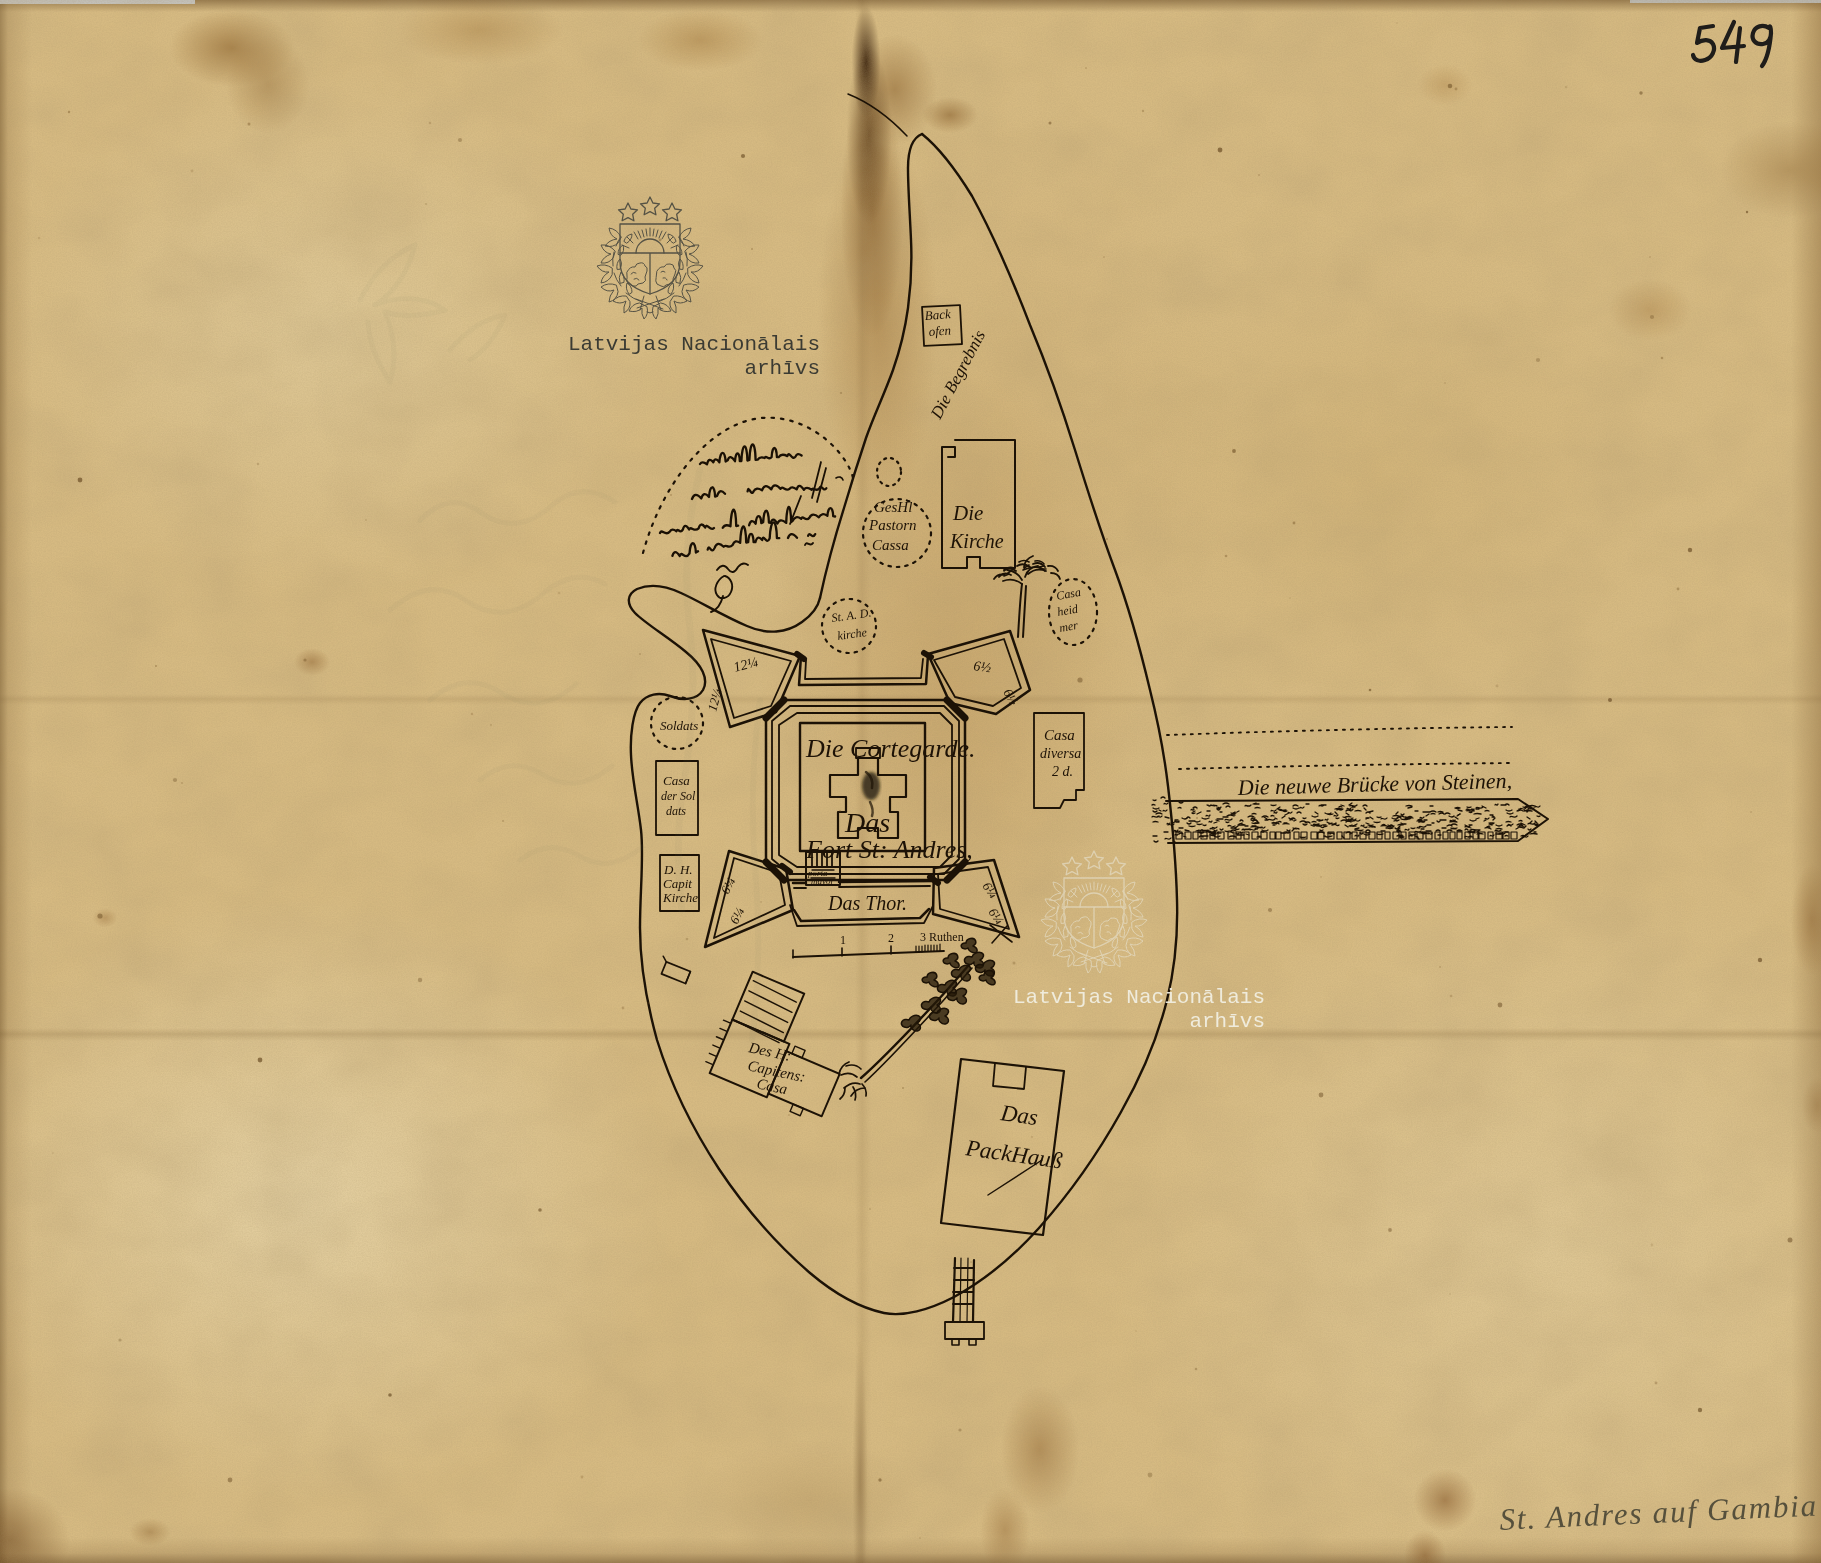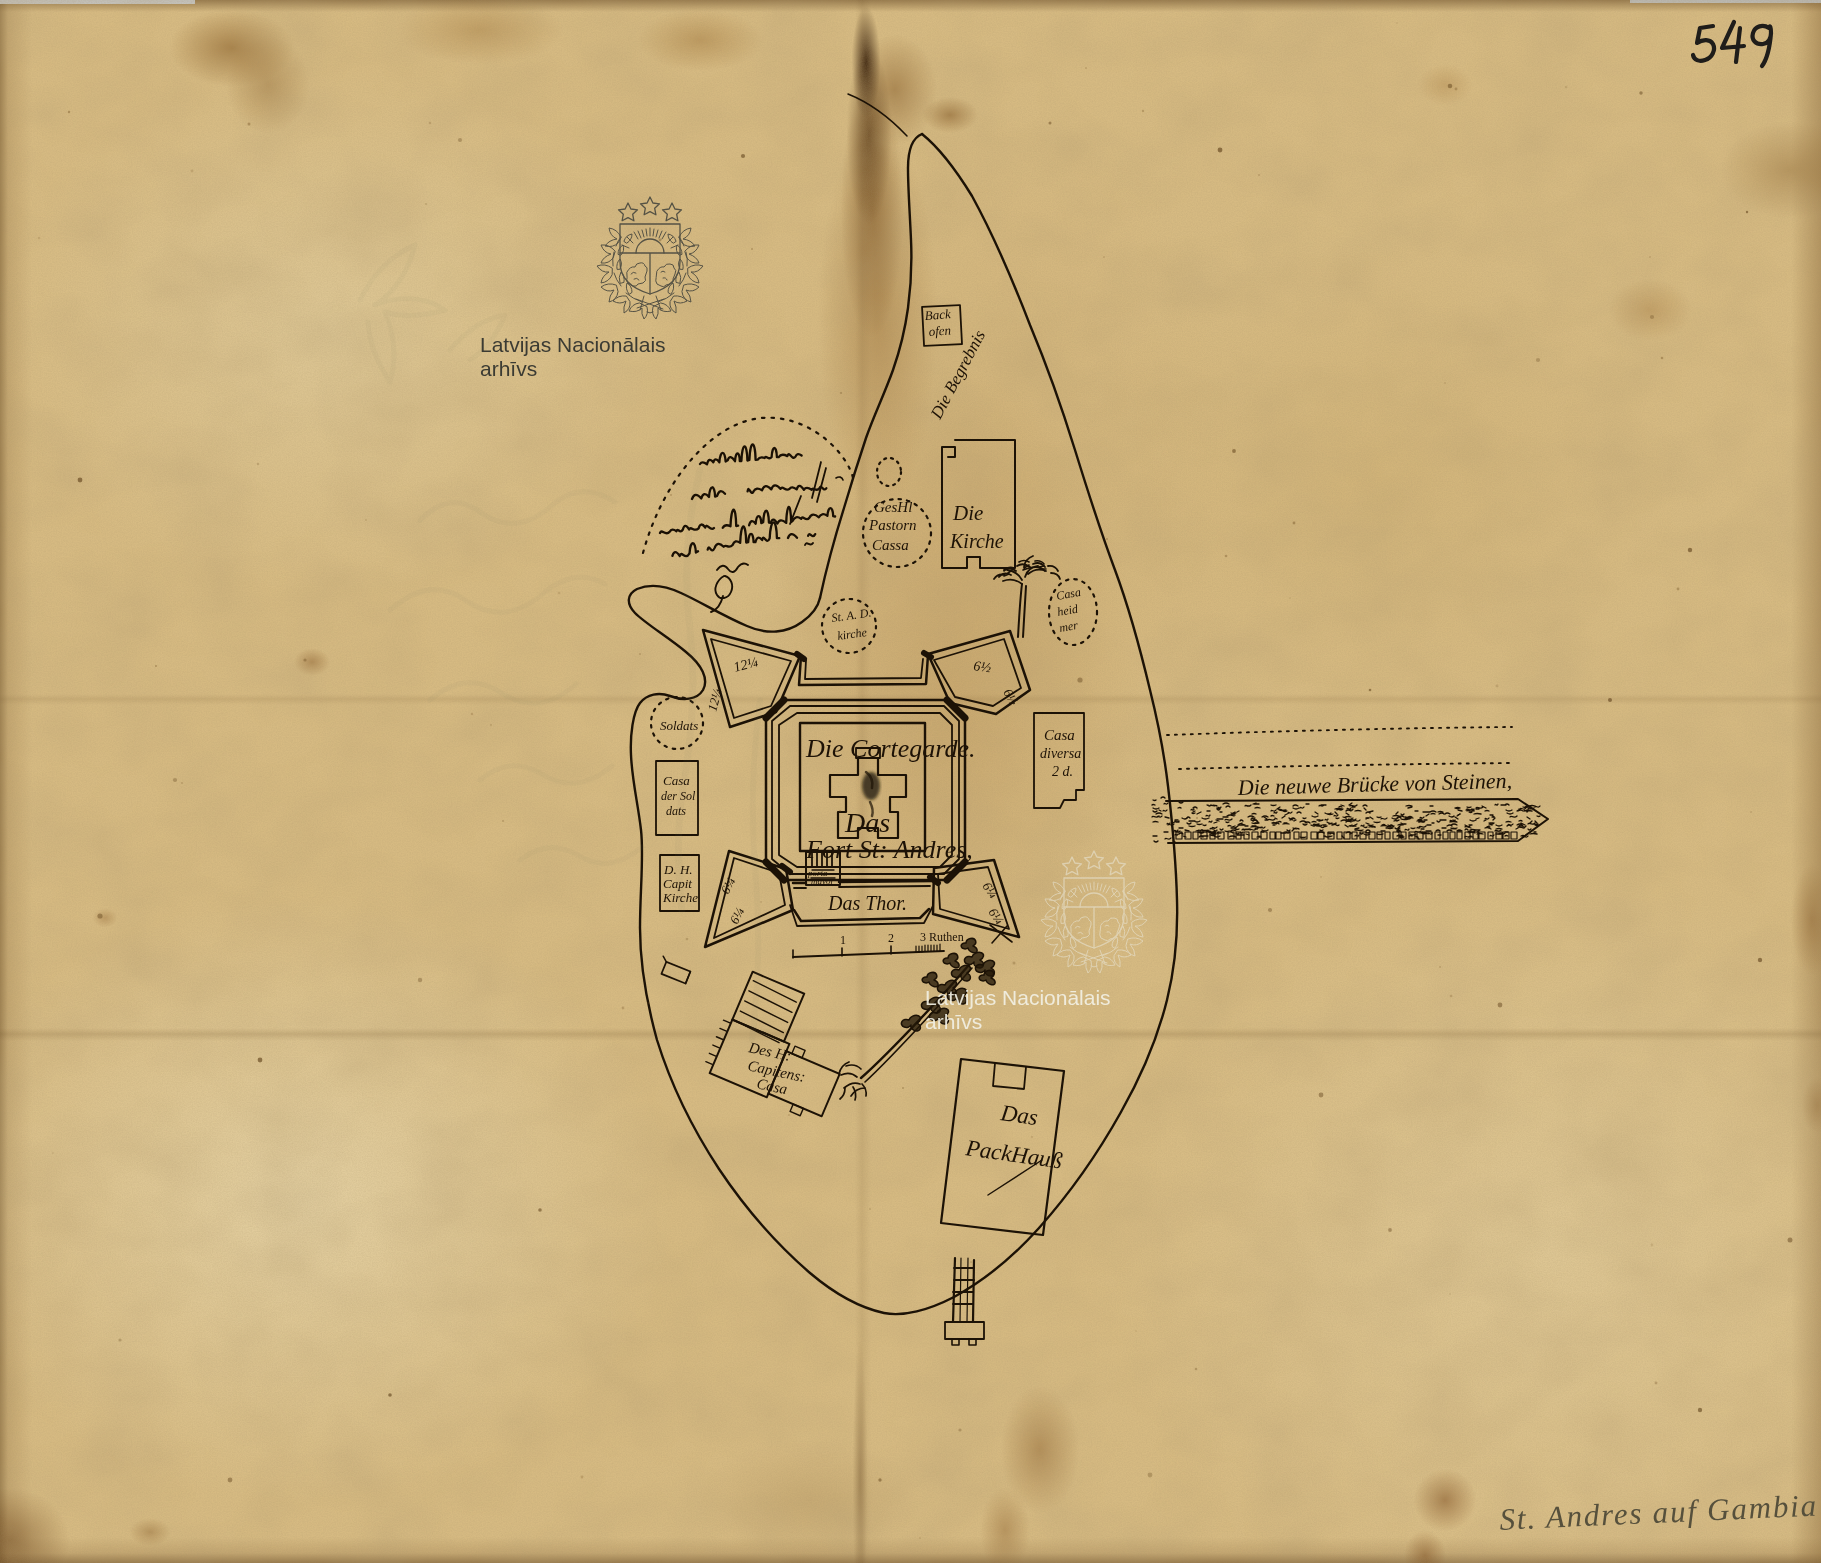--- a/index.html
+++ b/index.html
@@ -55,21 +55,21 @@
   #folds{
     background:
       linear-gradient(90deg, rgba(0,0,0,0) 855px, rgba(90,60,25,.10) 862px, rgba(0,0,0,0) 871px),
       linear-gradient(180deg, rgba(0,0,0,0) 1028px, rgba(100,70,30,.18) 1034px, rgba(0,0,0,0) 1041px),
       linear-gradient(180deg, rgba(0,0,0,0) 694px, rgba(110,80,40,.13) 699px, rgba(0,0,0,0) 705px);
   }
   #foldbot{position:absolute;left:835px;top:1200px;width:50px;height:363px;
     background:radial-gradient(10px 190px at 25px 280px, rgba(85,55,22,.30), rgba(85,55,22,0) 75%);}
   #foldtri{position:absolute;left:600px;top:1380px;width:340px;height:183px;
     background:radial-gradient(150px 80px at 210px 120px, rgba(115,82,40,.16), rgba(115,82,40,0) 75%);}
-  .wmtext{position:absolute;text-align:left;font-family:Liberation Sans, sans-serif;line-height:1.12;}
+  .wmtext{position:absolute;text-align:right;font-family:Liberation Mono, monospace;line-height:1.12;}
 </style>
 </head>
 <body>
 <div id="page">
   <div class="bg" id="mottle"></div>
   <div class="bg" id="folds"></div>
   <div id="foldbot"></div>
   <div id="foldtri"></div>
   <div style="position:absolute;left:0;top:0;width:195px;height:4px;background:#c9cbcb;opacity:.85;"></div>
   <div style="position:absolute;left:1630px;top:0;width:191px;height:3px;background:#c2c7ca;opacity:.8;"></div>

